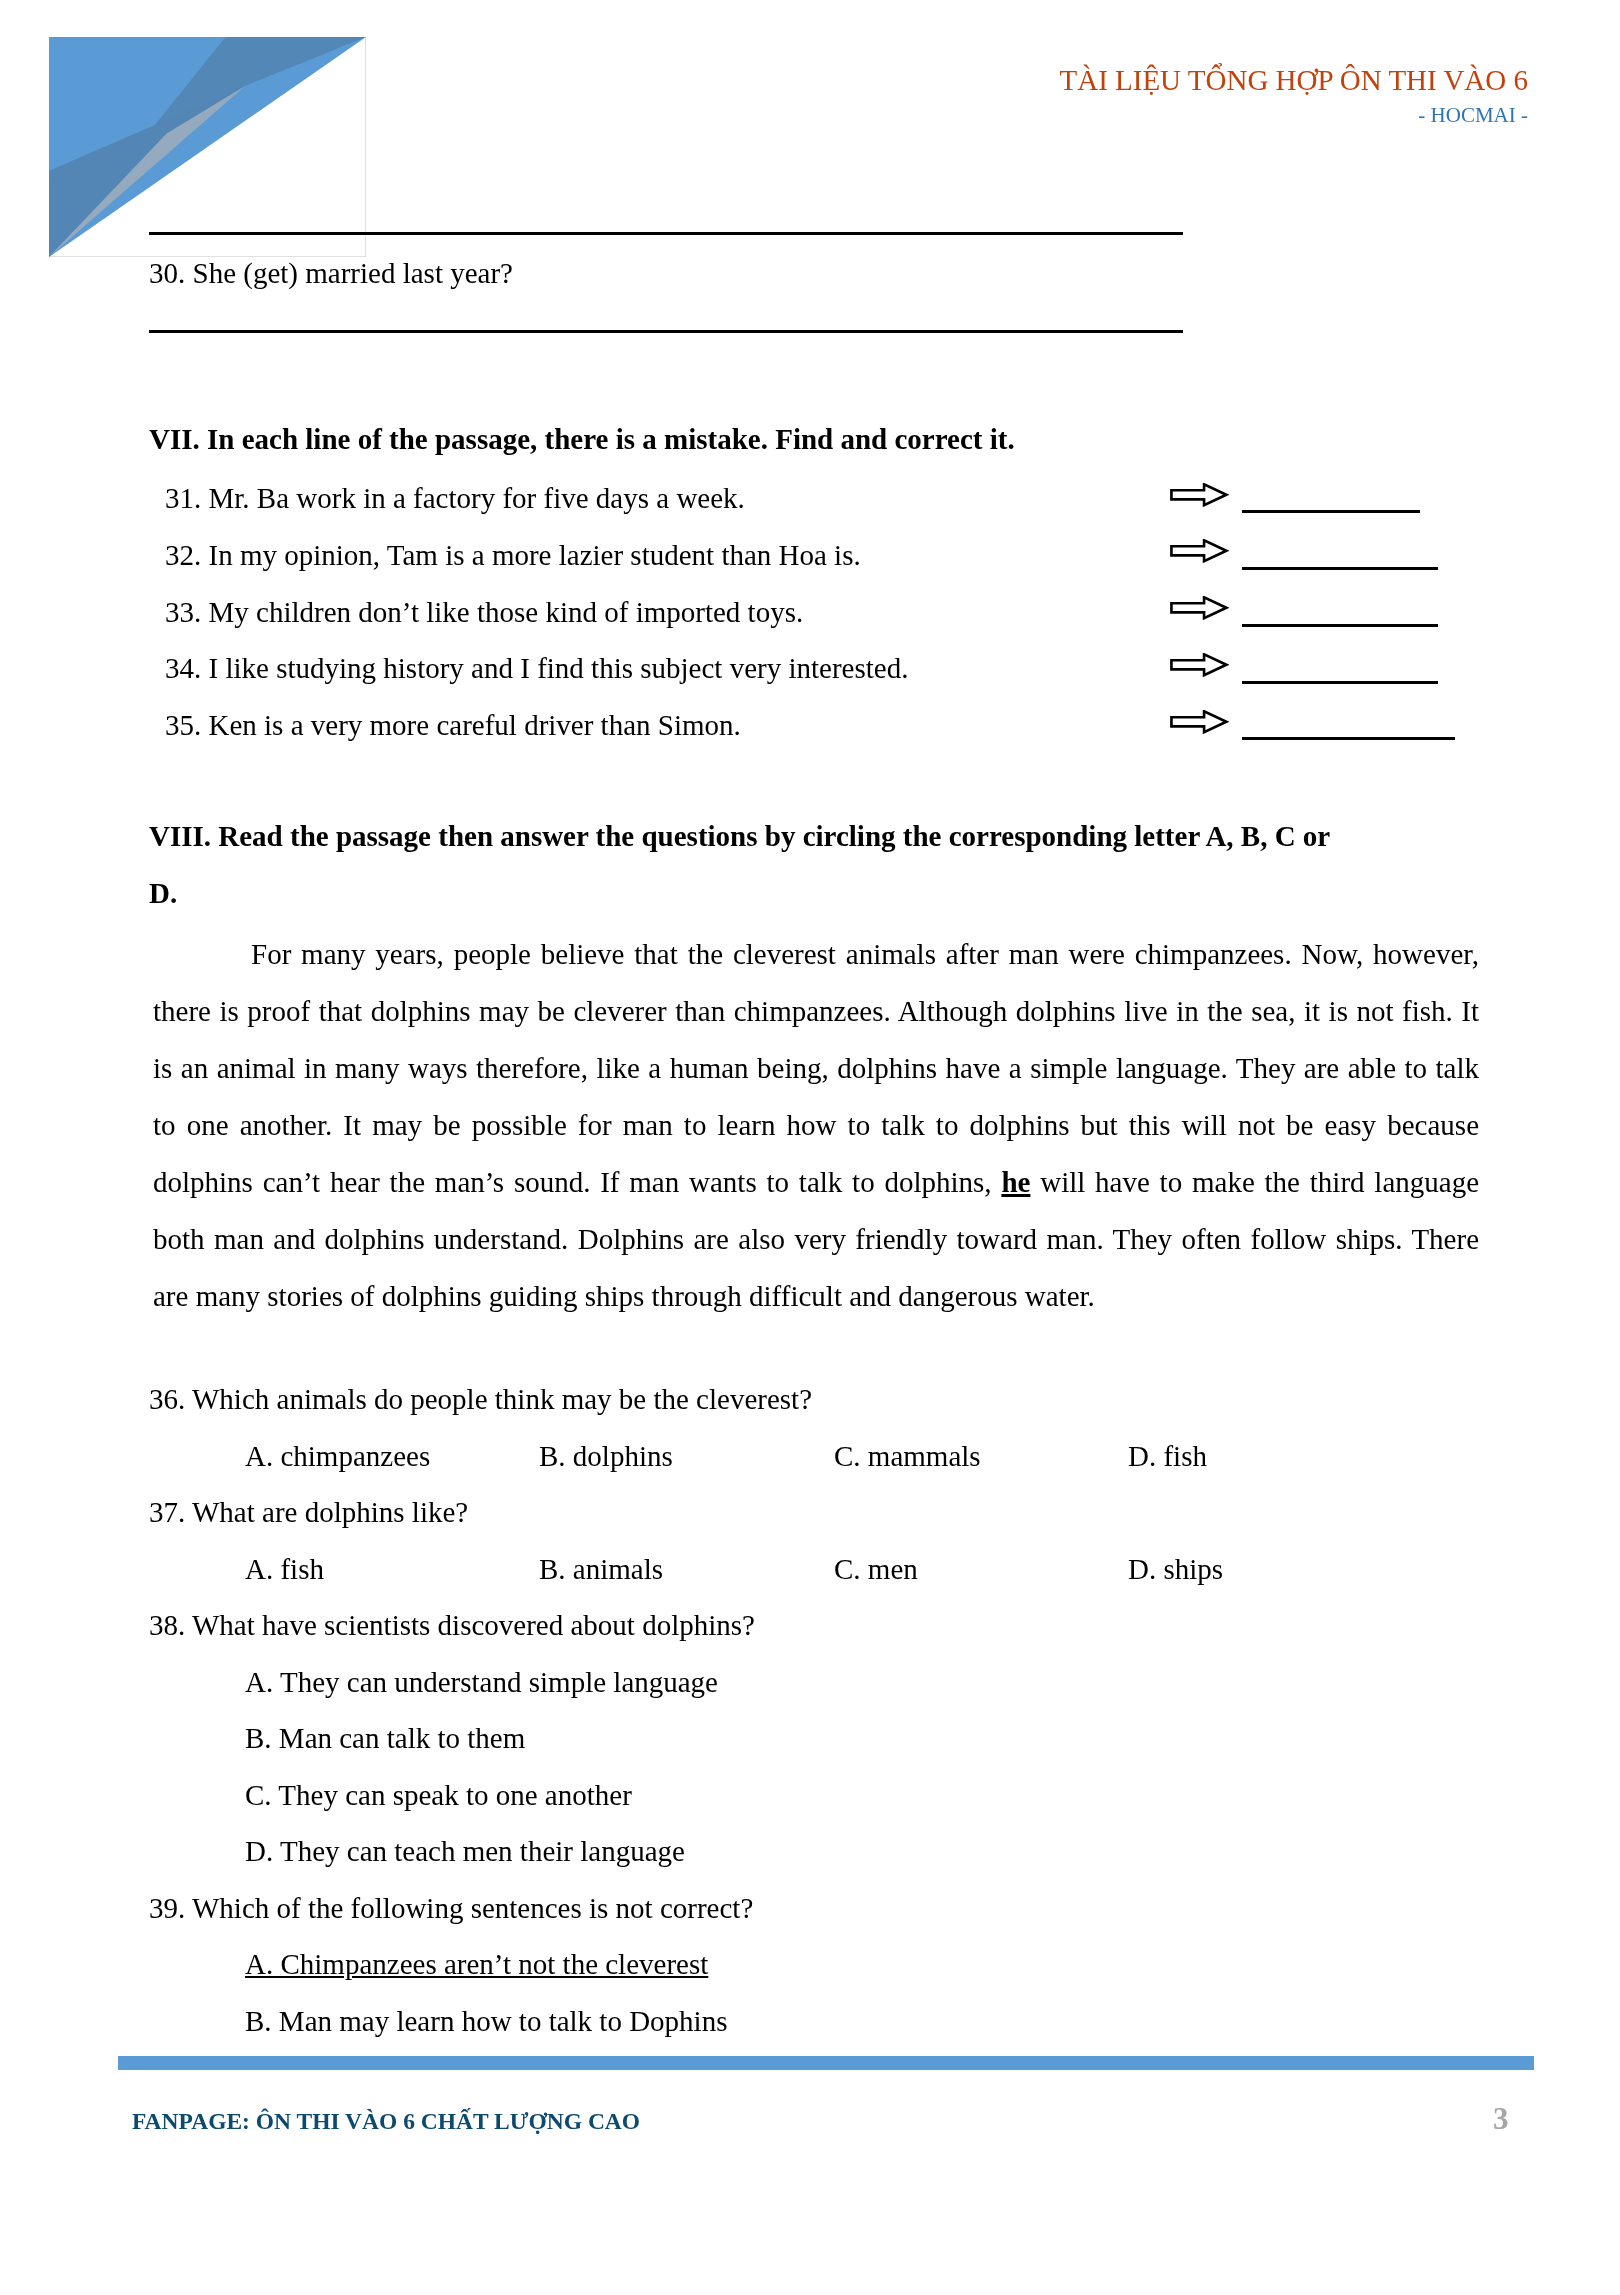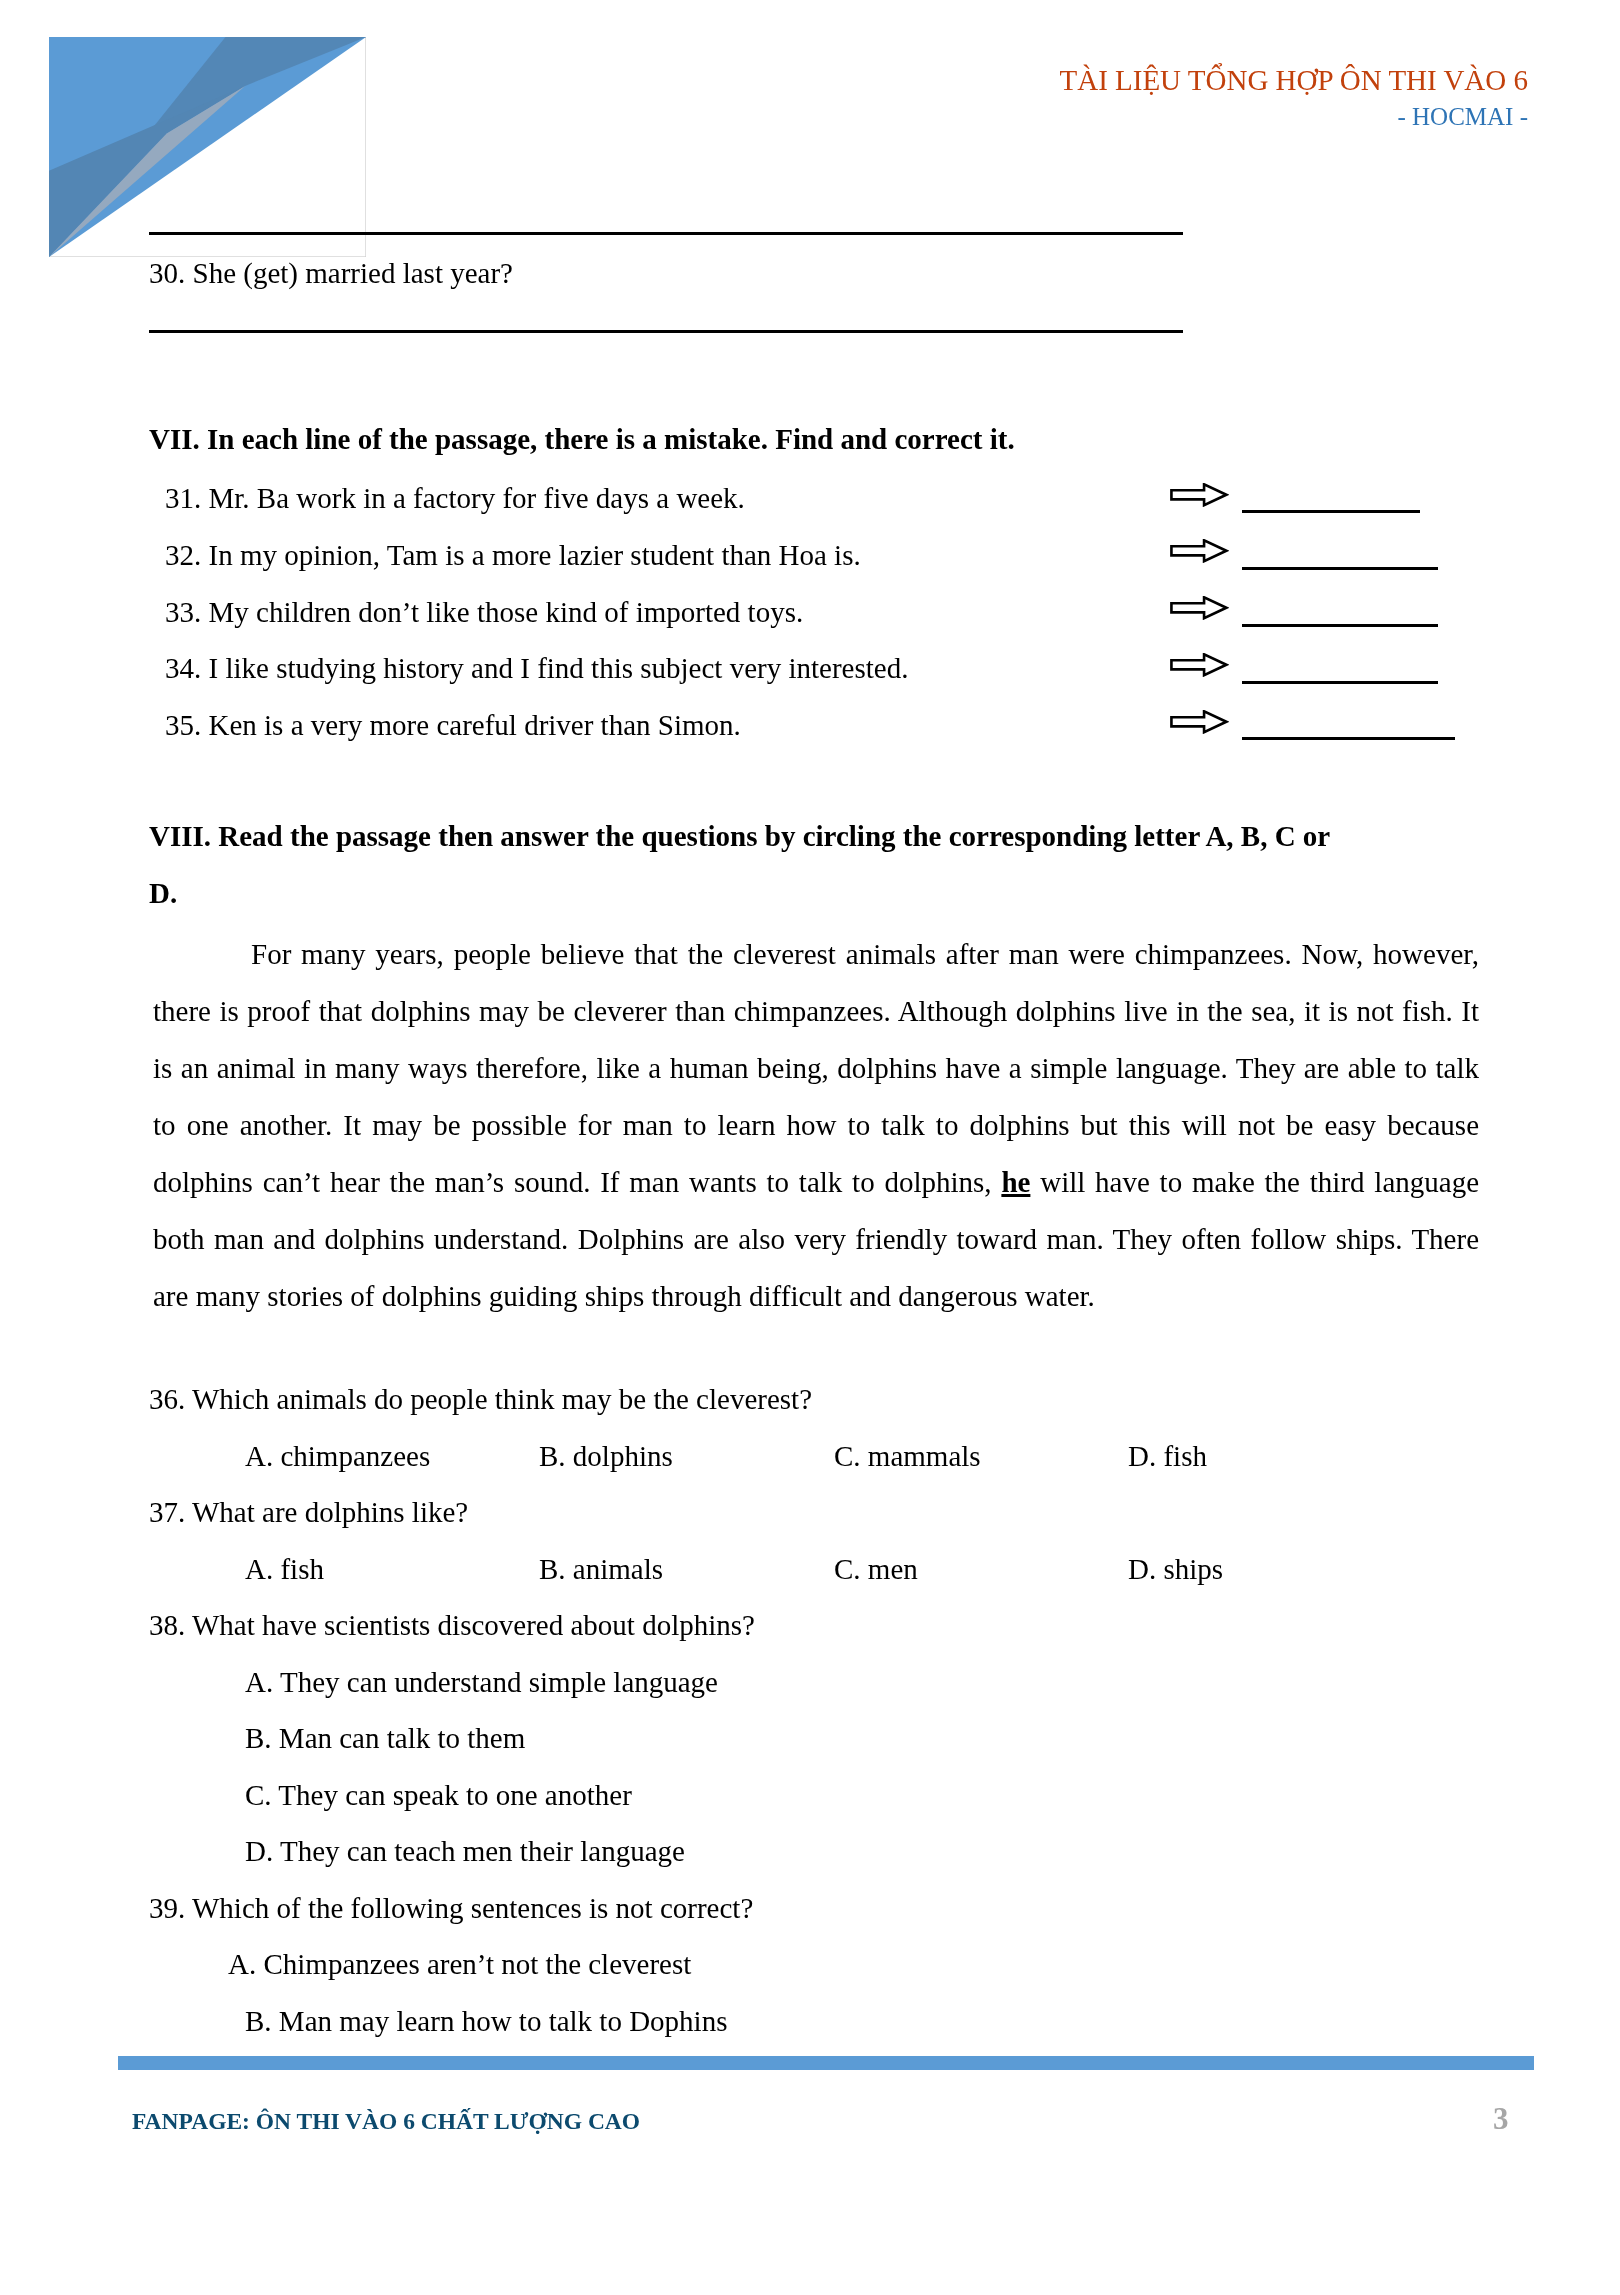--- a/index.html
+++ b/index.html
@@ -3,21 +3,21 @@
   <meta charset="utf-8">
   <style>
     html, body { margin: 0; padding: 0; background: #ffffff; }
     body {
       width: 1621px; height: 2295px; position: relative; overflow: hidden;
       font-family: "Liberation Serif", "DejaVu Serif", serif; color: #000;
     }
     .abs { position: absolute; }
     .corner { left: 49px; top: 37px; width: 317px; height: 220px; }
     .hdr-title { right: 93px; top: 64px; font-size: 29px; color: #c2410c; white-space: nowrap; text-align: right; }
-    .hdr-sub { right: 93px; top: 103px; font-size: 25px; color: #2e74b5; white-space: nowrap; text-align: right; }
+    .hdr-sub { right: 93px; top: 103px; font-size: 21px; color: #2e74b5; white-space: nowrap; text-align: right; }
     .line { background: #000; height: 3.3px; }
     .txt { font-size: 29px; white-space: nowrap; line-height: 1; }
     .bold { font-weight: bold; }
     .arrow { width: 59px; height: 23.5px; }
     .blank { height: 3.3px; background: #000; }
     .passage { left: 149px; width: 1334px; font-size: 29px; line-height: 57px; text-align: justify; }
     .passage p { margin: 4px; text-indent: 98px; }
     .he { font-weight: bold; text-decoration: underline; text-decoration-thickness: 3.3px; }
     .footer-bar { left: 118px; top: 2056px; width: 1416px; height: 14.4px; background: #5b9bd5; }
     .footer-text { left: 132px; top: 2108px; font-size: 23.5px; font-weight: bold; color: #0c4a6e; white-space: nowrap; }
@@ -90,20 +90,20 @@
     <div class="abs txt" style="left: 245px; top: 1555px;">A. fish</div>
     <div class="abs txt" style="left: 539px; top: 1555px;">B. animals</div>
     <div class="abs txt" style="left: 834px; top: 1555px;">C. men</div>
     <div class="abs txt" style="left: 1128px; top: 1555px;">D. ships</div>
     <div class="abs txt" style="left: 149px; top: 1611px;">38. What have scientists discovered about dolphins?</div>
     <div class="abs txt" style="left: 245px; top: 1668px;">A. They can understand simple language</div>
     <div class="abs txt" style="left: 245px; top: 1724px;">B. Man can talk to them</div>
     <div class="abs txt" style="left: 245px; top: 1781px;">C. They can speak to one another</div>
     <div class="abs txt" style="left: 245px; top: 1837px;">D. They can teach men their language</div>
     <div class="abs txt" style="left: 149px; top: 1894px;">39. Which of the following sentences is not correct?</div>
-    <div class="abs txt" style="left: 228px; top: 1950px;">A. Chimpanzees aren’t not the cleverest</div>
+    <div class="abs txt" style="left: 245px; top: 1950px; text-decoration: underline;">A. Chimpanzees aren’t not the cleverest</div>
     <div class="abs txt" style="left: 245px; top: 2007px;">B. Man may learn how to talk to Dophins</div>
   </div>
 
 <div class="abs footer-bar"></div>
 <div class="abs footer-text">FANPAGE: ÔN THI VÀO 6 CHẤT LƯỢNG CAO</div>
 <div class="abs page-num">3</div>
 
 
 </body></html>

